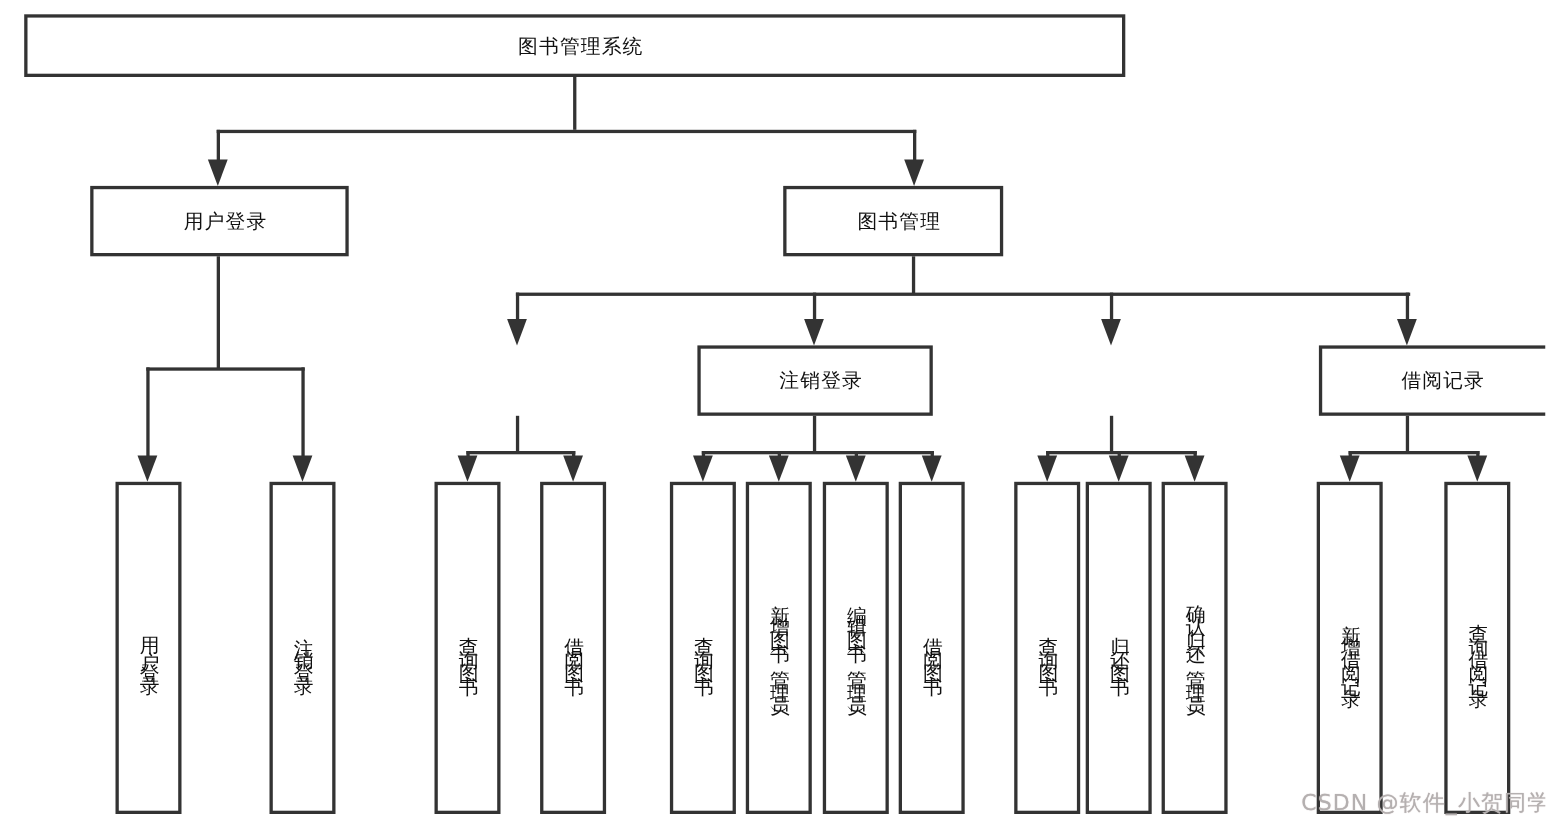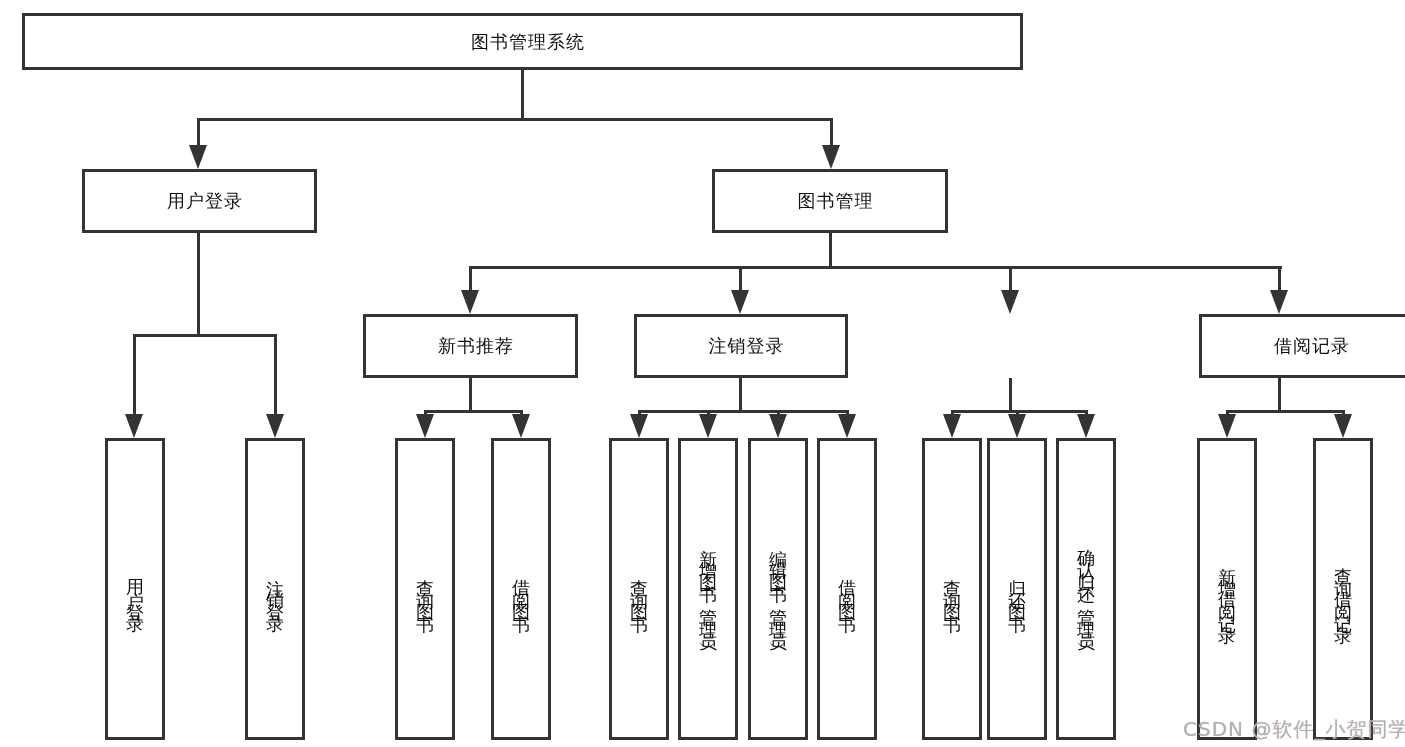--- a/index.html
+++ b/index.html
@@ -80,21 +80,21 @@
   <div class="vline" style="left:521px;top:70px;height:48px;"></div>
   <div class="hline" style="left:197px;top:118px;width:636px;"></div>
   <div class="vline" style="left:197px;top:118px;height:28px;"></div>
   <div class="arrow" style="left:189px;top:145px;"></div>
   <div class="vline" style="left:830px;top:118px;height:28px;"></div>
   <div class="arrow" style="left:822px;top:145px;"></div>
 
   <div class="box" style="left:82px;top:169px;width:235px;height:64px;">
     <span>用户登录</span>
   </div>
-  <div class="box" style="left:712px;top:169px;width:236px;height:64px;">
+  <div class="box" style="left:712px;top:169px;width:200px;height:64px;">
     <span>图书管理</span>
   </div>
 
   <div class="vline" style="left:197px;top:233px;height:102px;"></div>
   <div class="hline" style="left:133px;top:334px;width:144px;"></div>
   <div class="vline" style="left:133px;top:334px;height:81px;"></div>
   <div class="arrow" style="left:125px;top:414px;"></div>
   <div class="vline" style="left:274px;top:334px;height:81px;"></div>
   <div class="arrow" style="left:266px;top:414px;"></div>
 
@@ -102,23 +102,20 @@
   <div class="hline" style="left:469px;top:266px;width:813px;"></div>
   <div class="vline" style="left:469px;top:266px;height:26px;"></div>
   <div class="arrow" style="left:461px;top:290px;"></div>
   <div class="vline" style="left:739px;top:266px;height:26px;"></div>
   <div class="arrow" style="left:731px;top:290px;"></div>
   <div class="vline" style="left:1009px;top:266px;height:26px;"></div>
   <div class="arrow" style="left:1001px;top:290px;"></div>
   <div class="vline" style="left:1278px;top:266px;height:26px;"></div>
   <div class="arrow" style="left:1270px;top:290px;"></div>
 
-  <div class="box" style="left:363px;top:314px;width:215px;height:64px;">
-    <span>新书推荐</span>
-  </div>
   <div class="box" style="left:634px;top:314px;width:214px;height:64px;">
     <span>注销登录</span>
   </div>
   <div class="box" style="left:1172px;top:314px;width:215px;height:64px;margin-left:27px;">
     <span>借阅记录</span>
   </div>
 
   <div class="vline" style="left:469px;top:378px;height:33px;"></div>
   <div class="hline" style="left:424px;top:410px;width:99px;"></div>
   <div class="vline" style="left:424px;top:410px;height:7px;"></div>

